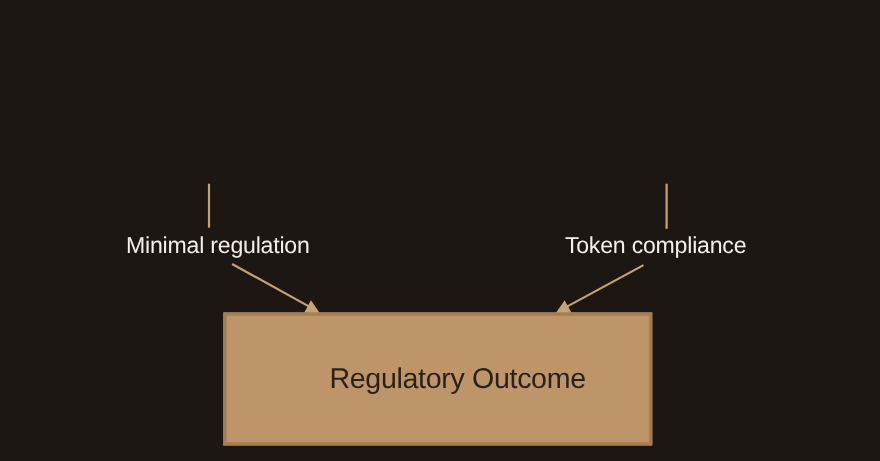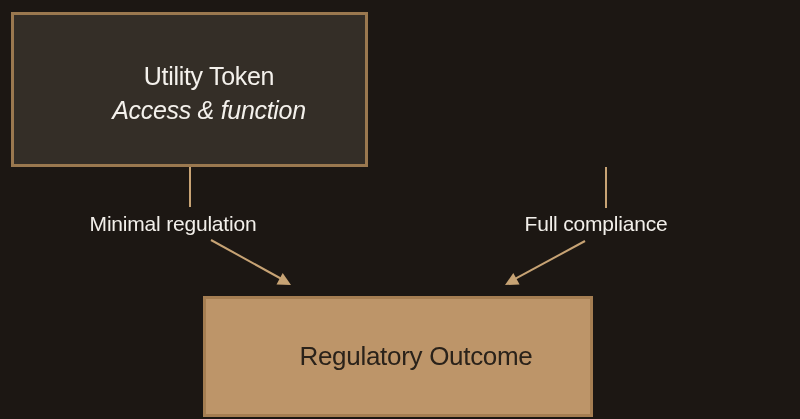--- a/index.html
+++ b/index.html
@@ -52,41 +52,41 @@
   }
   .node-subtitle {
     font-size: 25px;
     line-height: 34px;
     font-style: italic;
     letter-spacing: -0.3px;
     white-space: nowrap;
   }
 
   .node-outcome {
-    left: 203px; top: 296px; width: 390px; height: 121px;
+    left: 203px; top: 284px; width: 390px; height: 121px;
     background: var(--outcome-fill);
     border: 3px solid var(--outcome-border);
     color: var(--outcome-text);
     padding-left: 36px;
   }
   .outcome-title {
     font-size: 26px;
     letter-spacing: -0.3px;
     white-space: nowrap;
   }
 
   .edge-label {
     position: absolute;
     transform: translateX(-50%);
     color: var(--label-text);
     font-size: 21px;
     letter-spacing: -0.2px;
     white-space: nowrap;
   }
-  .edge-label-left  { left: 173px; top: 212px; }
+  .edge-label-left  { left: 198px; top: 212px; }
   .edge-label-right { left: 596px; top: 212px; }
 
   .connector-layer {
     position: absolute;
     left: 0; top: 0;
     width: 800px; height: 419px;
     pointer-events: none;
   }
   .connector-layer line {
     stroke: var(--connector);
@@ -95,35 +95,31 @@
   .connector-layer polygon {
     fill: var(--connector);
     stroke: none;
   }
 </style>
 </head>
 <body>
 
 <div class="stage">
 
-  <div class="node node-dark node-utility">
-    <div class="node-title">Utility Token</div>
-    <div class="node-subtitle">Access &amp; function</div>
-  </div>
 
 
   <svg class="connector-layer" viewBox="0 0 800 419" xmlns="http://www.w3.org/2000/svg" aria-hidden="true">
     <line x1="190" y1="167" x2="190" y2="207"></line>
     <line x1="606" y1="167" x2="606" y2="208"></line>
     <line x1="211" y1="240" x2="281.6" y2="279"></line>
     <polygon points="291,285 276.5,284.4 282.7,273"></polygon>
     <line x1="585" y1="241" x2="514.6" y2="279.2"></line>
     <polygon points="505,285 513.3,273 519.6,284.4"></polygon>
   </svg>
 
   <div class="edge-label edge-label-left">Minimal regulation</div>
-  <div class="edge-label edge-label-right">Full compliance</div>
+  <div class="edge-label edge-label-right">Token compliance</div>
 
   <div class="node node-outcome">
     <div class="outcome-title">Regulatory Outcome</div>
   </div>
 
 </div>
 
 </body></html>

